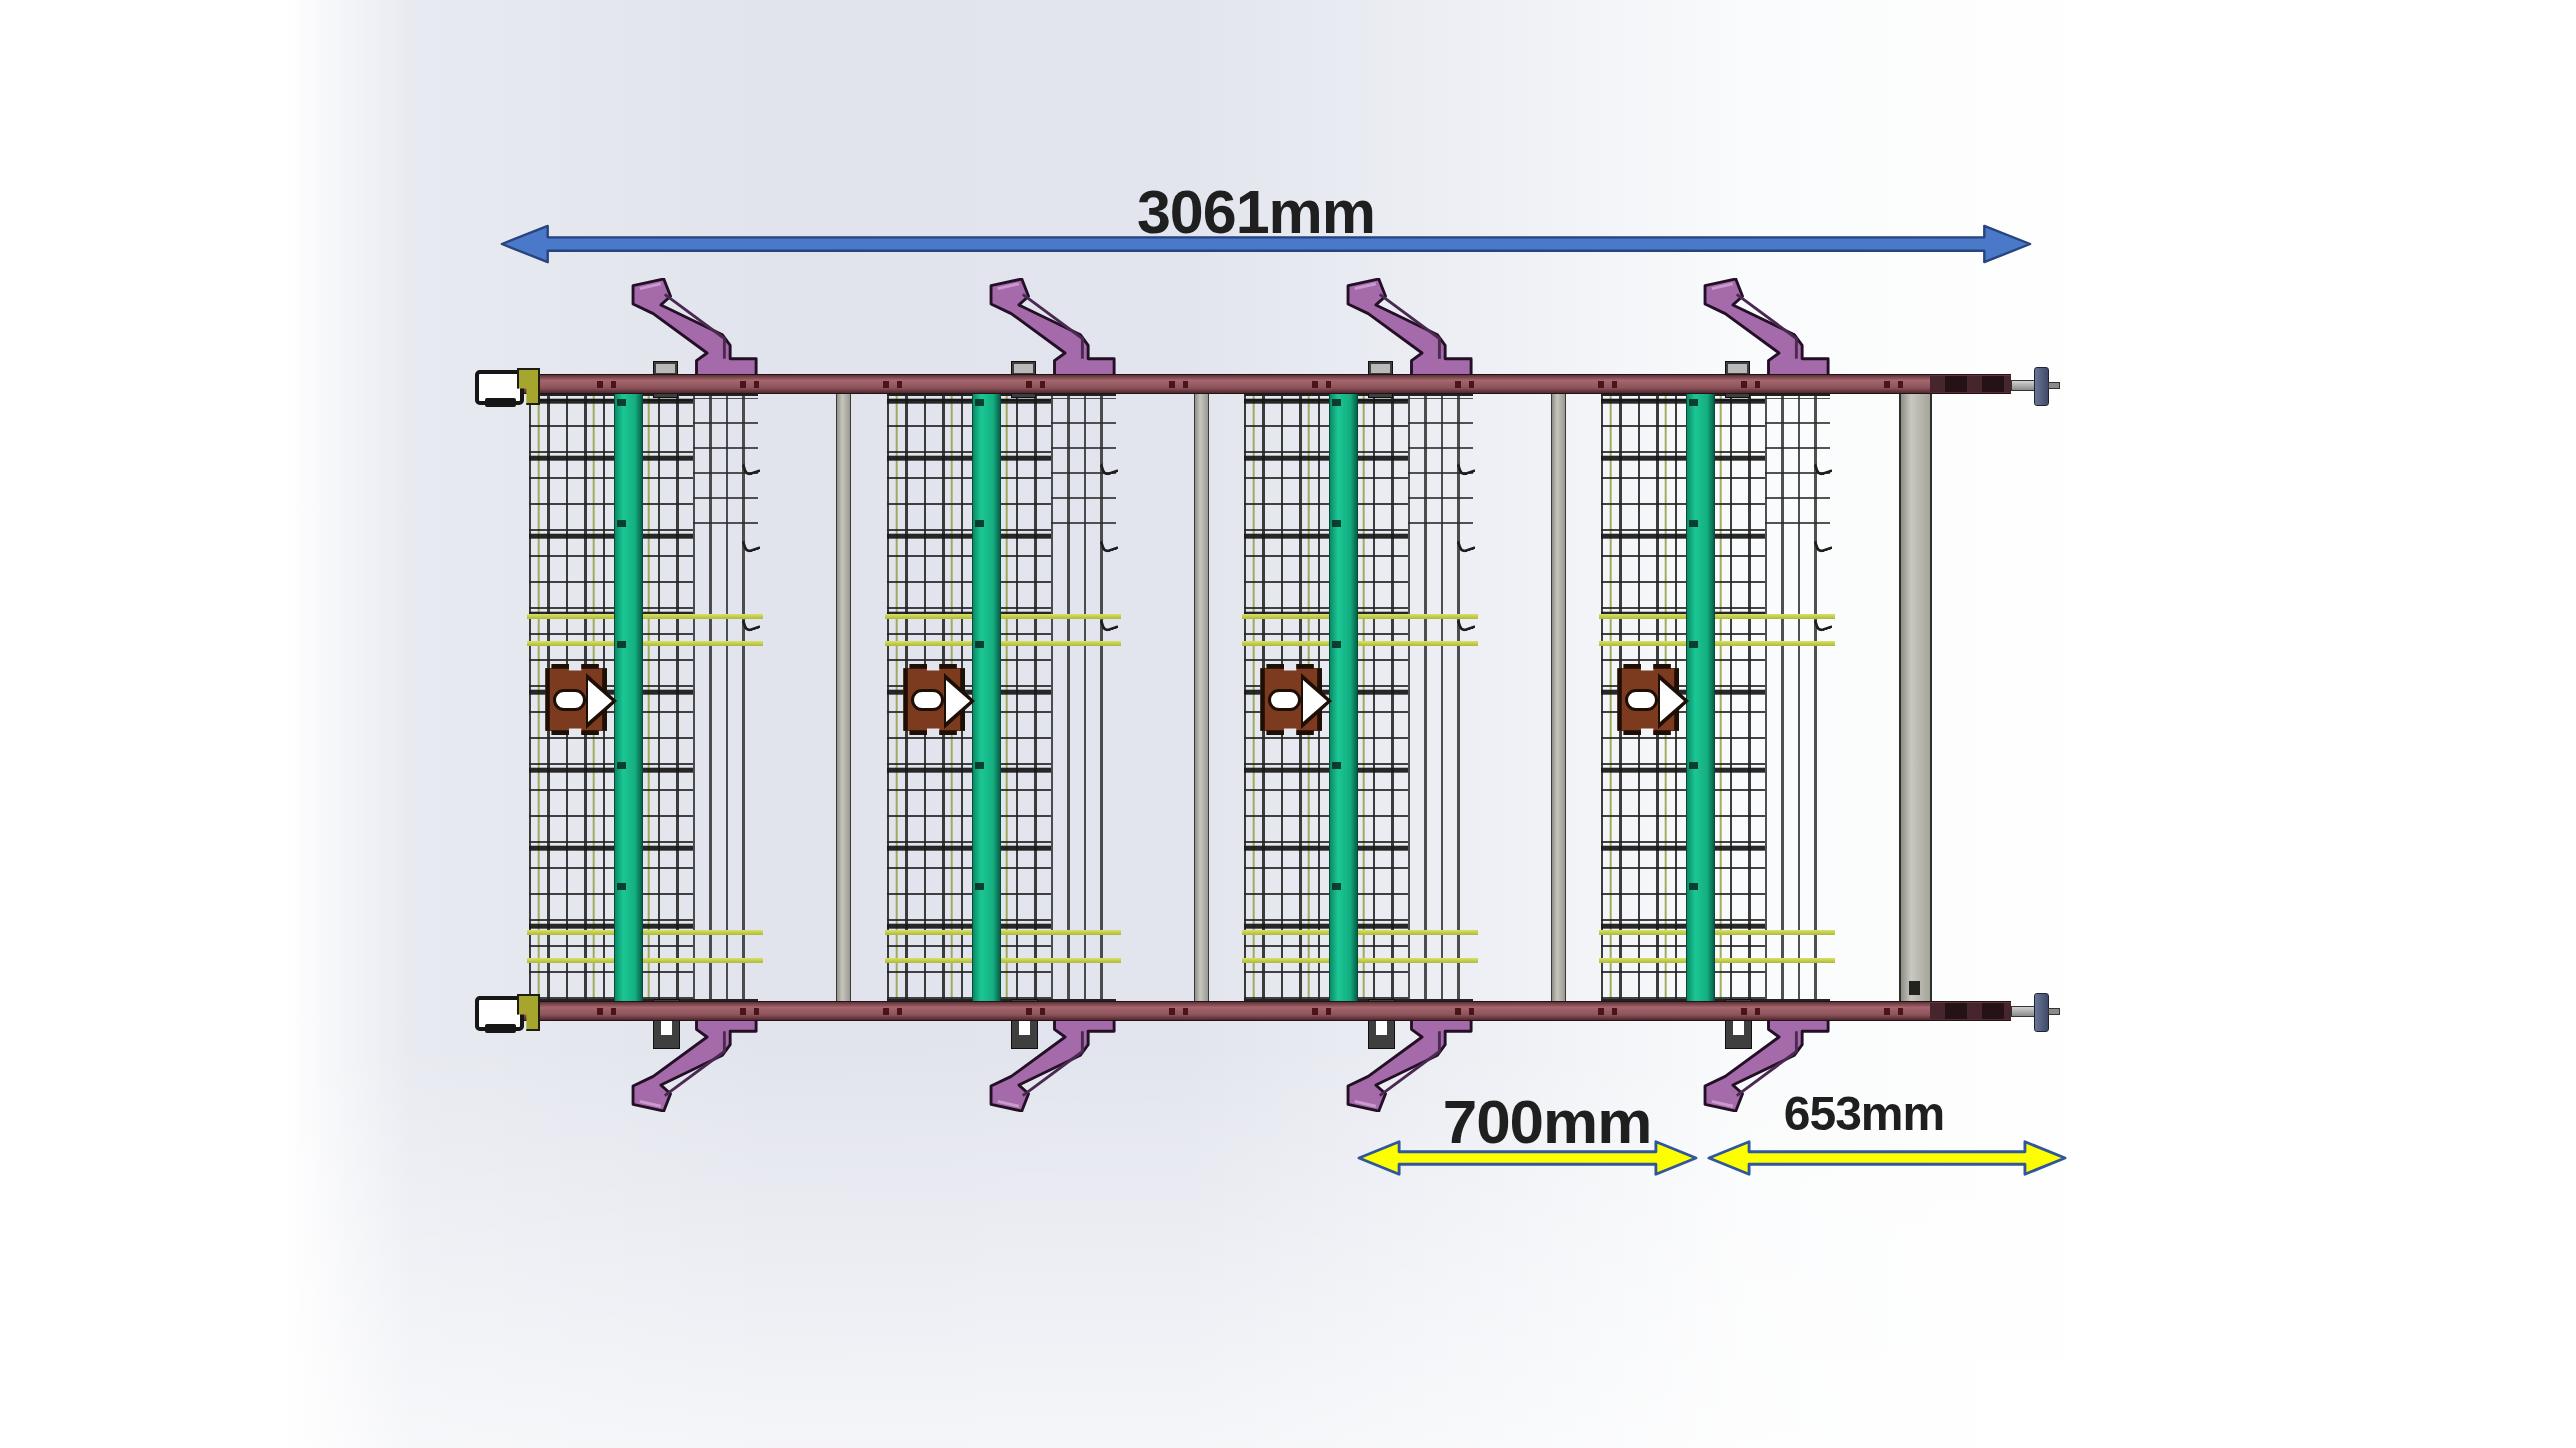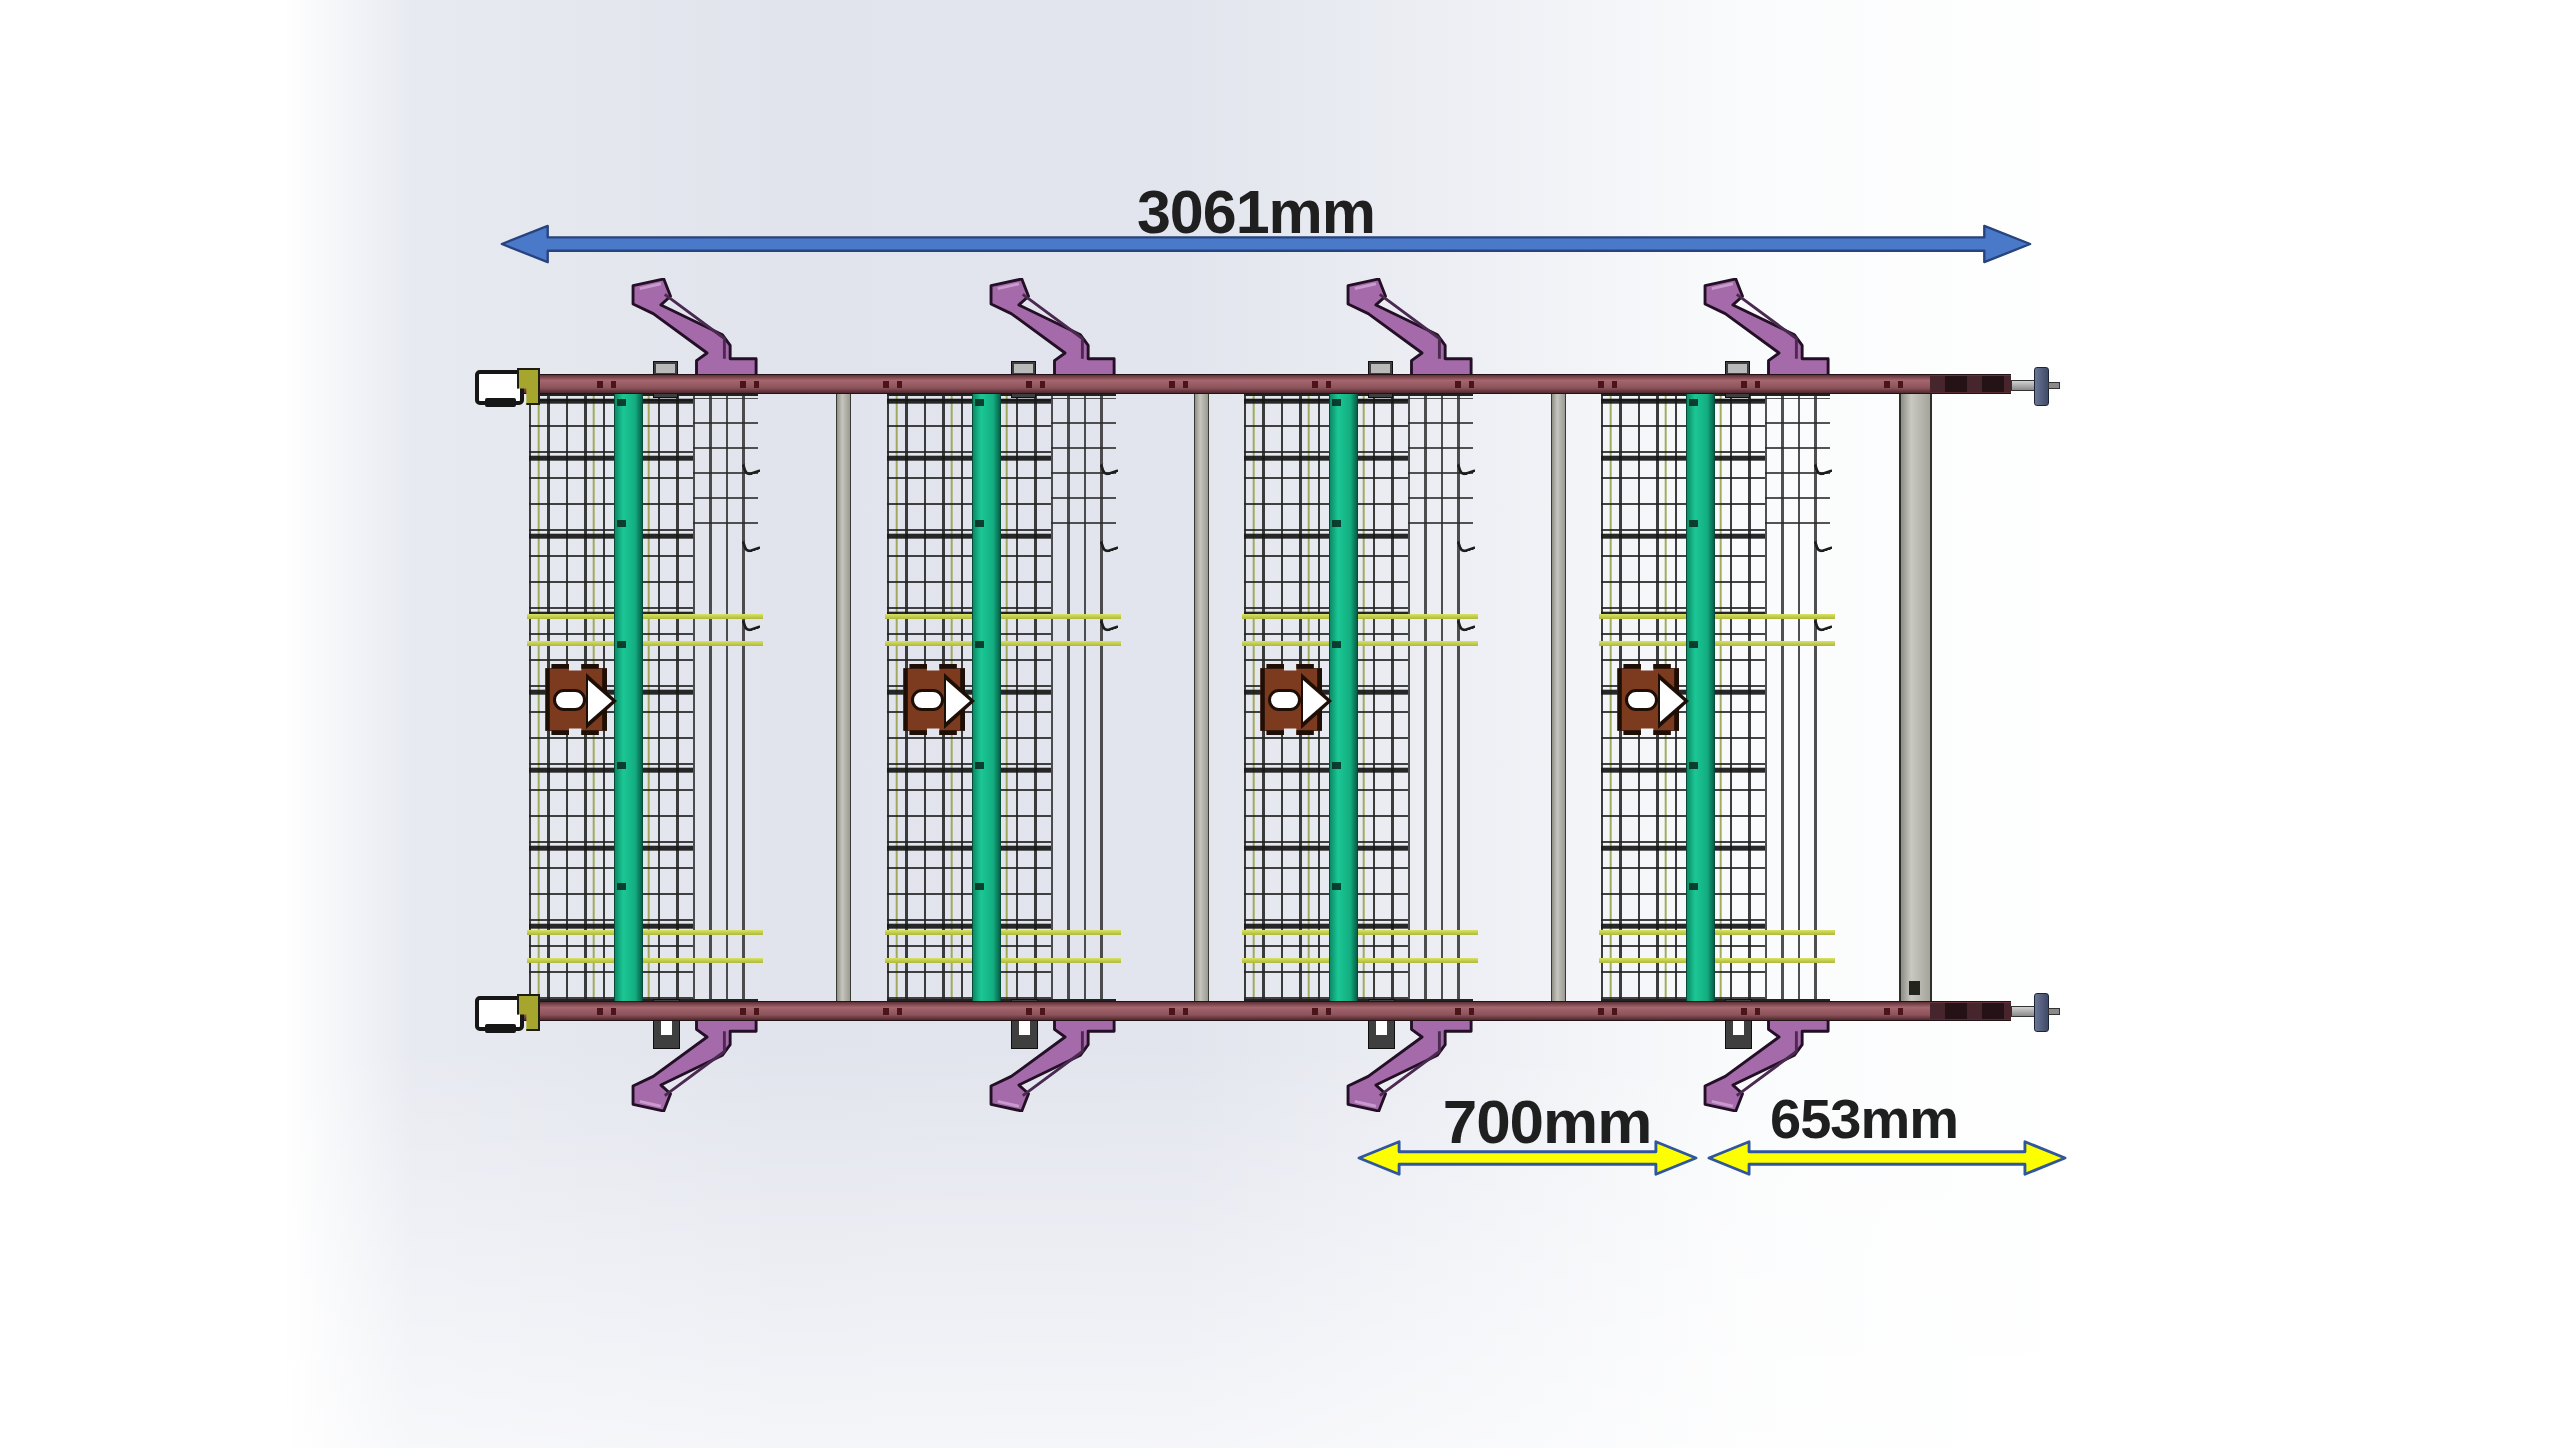--- a/index.html
+++ b/index.html
@@ -10,21 +10,21 @@
       linear-gradient(to bottom, rgba(255,255,255,0) 72%, rgba(255,255,255,.65) 100%),
       linear-gradient(to right,#ffffff 0%,#ffffff 11%,#e8eaf1 16%,#e2e4ed 30%,#e3e5ee 46%,#eef0f5 58%,#fafbfc 68%,#ffffff 82%,#ffffff 100%);
   }
   
   .dim-label{
     position:absolute;transform:translateX(-50%);
     color:#1f1f1f;font-weight:bold;white-space:nowrap;letter-spacing:-1px;
   }
   .lbl-overall{left:1256px;top:177px;font-size:61px;}
   .lbl-700{left:1547px;top:1086px;font-size:62px;}
-  .lbl-653{left:1864px;top:1086px;font-size:56px;}
+  .lbl-653{left:1864px;top:1086px;font-size:48px;}
   .arrow-svg{position:absolute;}
   .arr-overall{left:491px;top:223px;}
   .arr-700{left:1355px;top:1137px;}
   .arr-653{left:1705px;top:1137px;}
   
   .rail{
     position:absolute;left:522px;width:1489px;height:20px;z-index:5;
     background:linear-gradient(#5d3036,#a5666e 30%,#8c525a 72%,#4f282d);
     border-top:1.9px solid #241216;border-bottom:1.9px solid #241216;box-sizing:border-box;
   }

